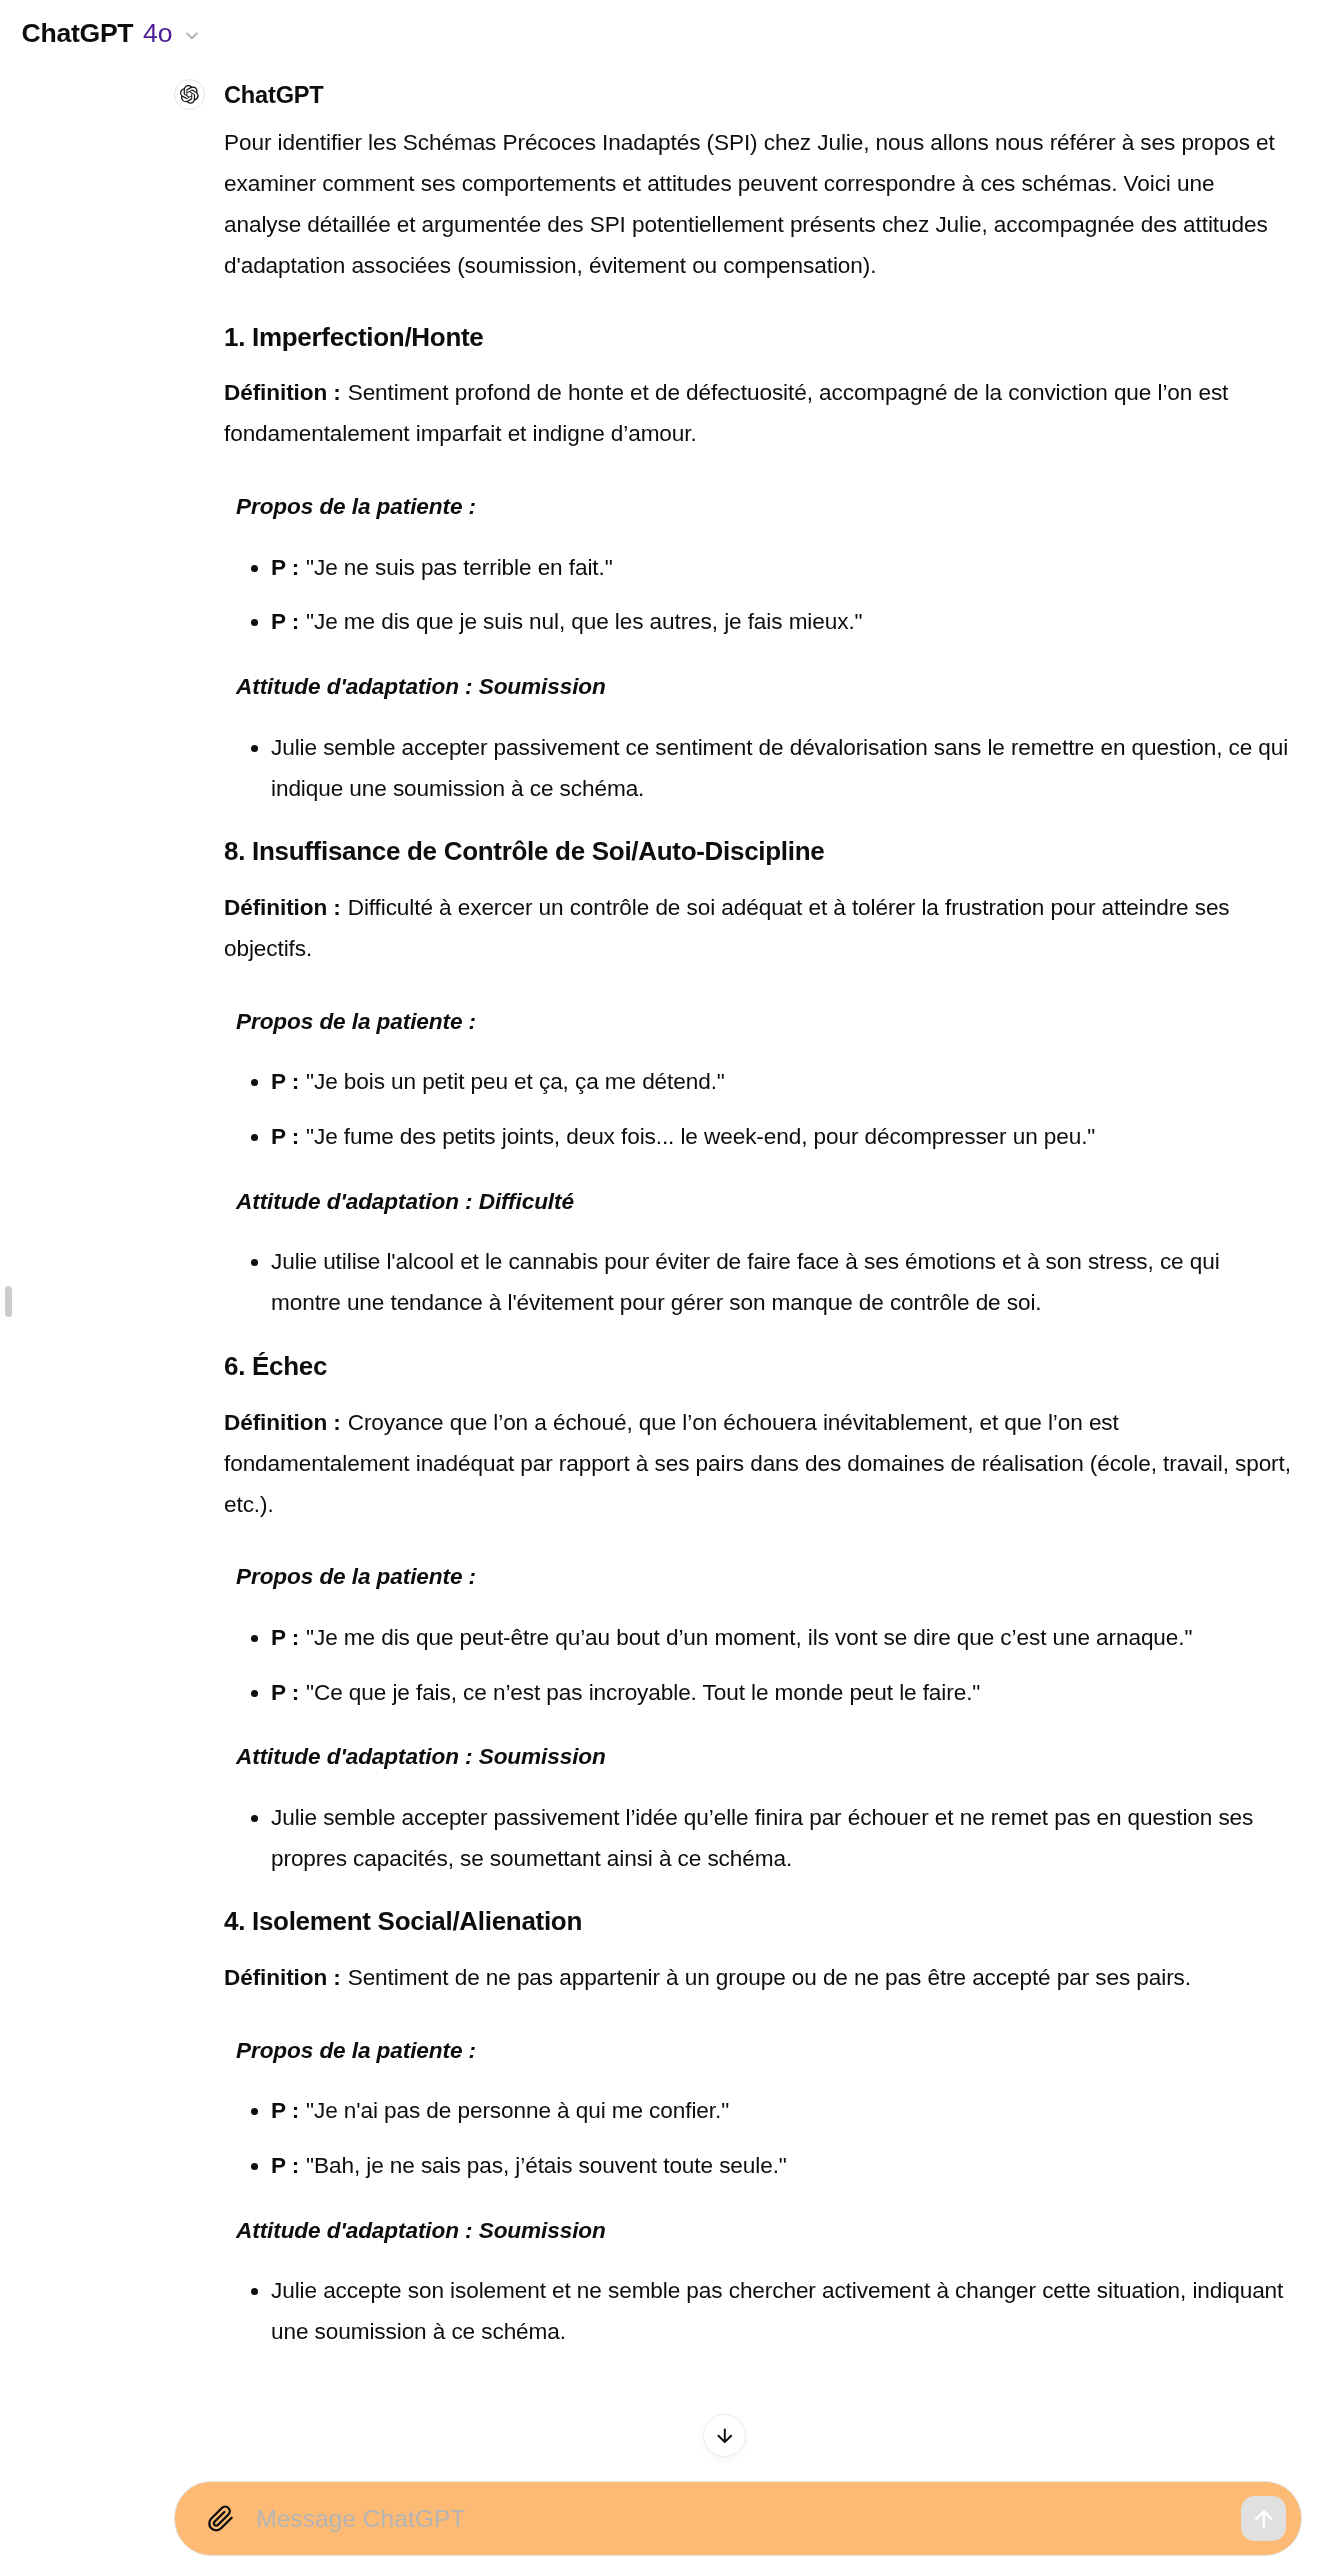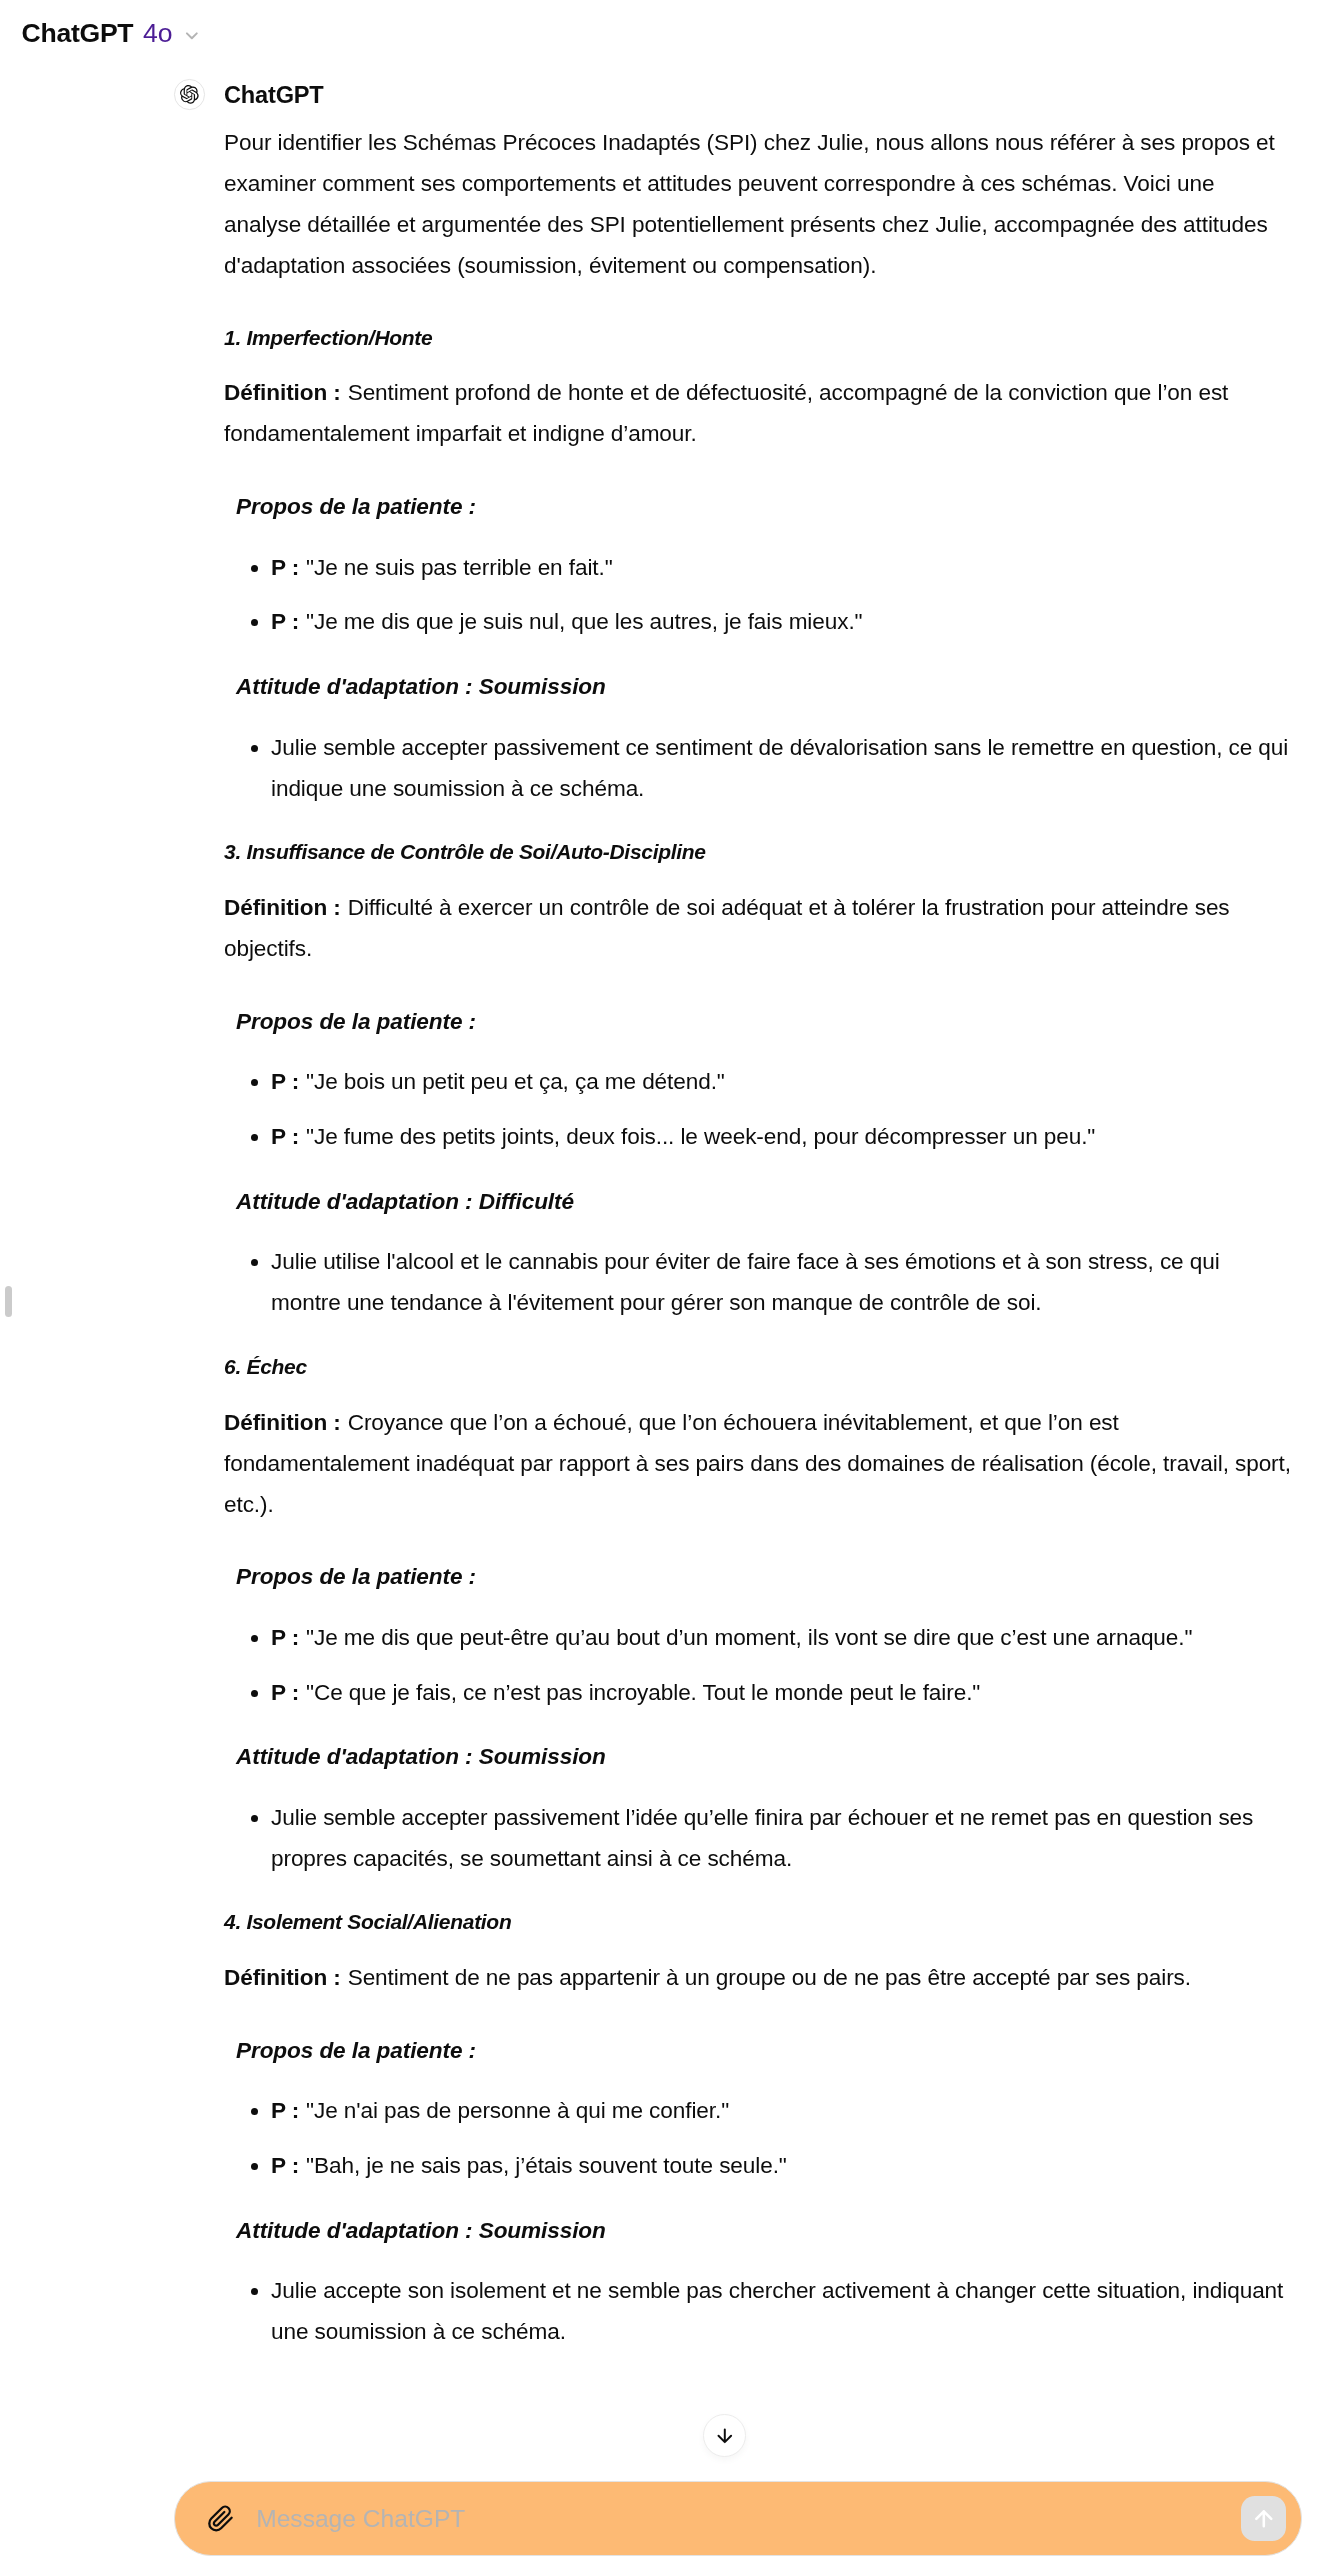--- a/index.html
+++ b/index.html
@@ -23,21 +23,21 @@
   
   .message{position:absolute;top:81px;left:174px;width:1128px;}
   .avatar{
     position:absolute;left:0;top:-2px;width:30.5px;height:30.5px;border:1.5px solid #e5e5e5;
     border-radius:50%;display:flex;align-items:center;justify-content:center;background:#fff;box-sizing:border-box;
   }
   .msg-content{margin-left:50px;width:1071px;}
   .sender{font-size:23.6px;font-weight:700;line-height:29.5px;letter-spacing:-0.2px;}
   .prose{margin-top:11.8px;font-size:22.6px;line-height:41px;letter-spacing:-0.1px;}
   .prose p{margin:0 0 31.5px;}
-  .prose h3{font-size:21px;line-height:39px;font-weight:700;margin:23.6px 0 15.7px;letter-spacing:-0.3px;font-style:italic;}
+  .prose h3{font-size:26px;line-height:39px;font-weight:700;margin:23.6px 0 15.7px;letter-spacing:-0.3px;}
   .prose strong{font-weight:700;}
   .prose .lbl{margin-right:6.9px;}
   .prose p.strong-line{font-weight:700;margin:12px;font-style:italic;}
   .prose ul{margin:19.7px 0 23.6px;padding-left:47px;}
   .prose li{margin-bottom:13.8px;}
   .prose li:last-child{margin-bottom:0;}
   .prose p.def{margin-bottom:31.5px;}
 
   
   .scroll-btn{
@@ -108,21 +108,21 @@
             <li><strong class="lbl">P :</strong><span>"Je ne suis pas terrible en fait."</span></li>
             <li><strong class="lbl">P :</strong><span>"Je me dis que je suis nul, que les autres, je fais mieux."</span></li>
           </ul>
           <p class="strong-line">Attitude d'adaptation : Soumission</p>
           <ul>
             <li>Julie semble accepter passivement ce sentiment de dévalorisation sans le remettre en question, ce qui indique une soumission à ce schéma.</li>
           </ul>
         </section>
 
         <section>
-          <h3>3. Insuffisance de Contrôle de Soi/Auto-Discipline</h3>
+          <h3>8. Insuffisance de Contrôle de Soi/Auto-Discipline</h3>
           <p class="def"><strong class="lbl">Définition :</strong><span>Difficulté à exercer un contrôle de soi adéquat et à tolérer la frustration pour atteindre ses objectifs.</span></p>
           <p class="strong-line">Propos de la patiente :</p>
           <ul>
             <li><strong class="lbl">P :</strong><span>"Je bois un petit peu et ça, ça me détend."</span></li>
             <li><strong class="lbl">P :</strong><span>"Je fume des petits joints, deux fois... le week-end, pour décompresser un peu."</span></li>
           </ul>
           <p class="strong-line">Attitude d'adaptation : Difficulté</p>
           <ul>
             <li>Julie utilise l'alcool et le cannabis pour éviter de faire face à ses émotions et à son stress, ce qui montre une tendance à l'évitement pour gérer son manque de contrôle de soi.</li>
           </ul>

